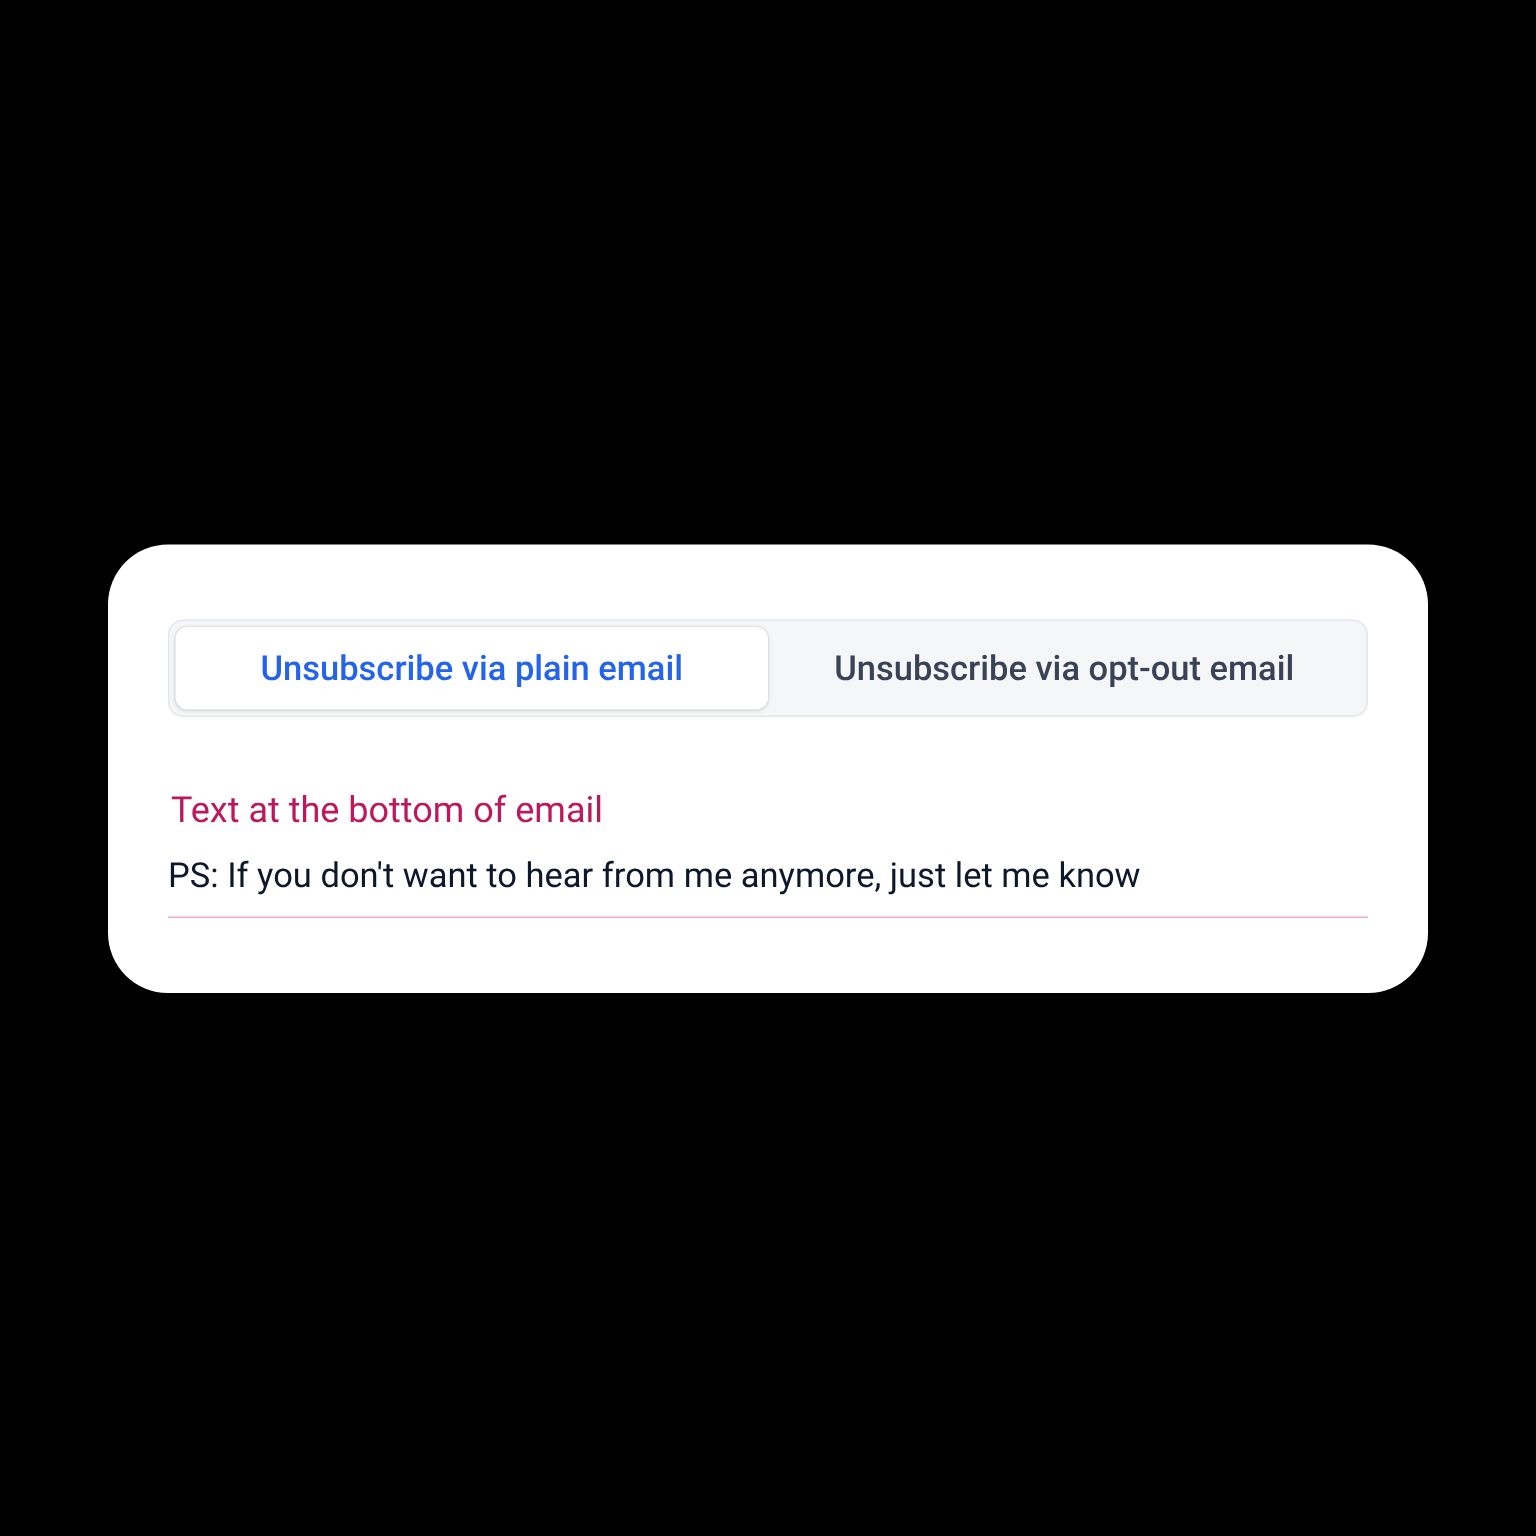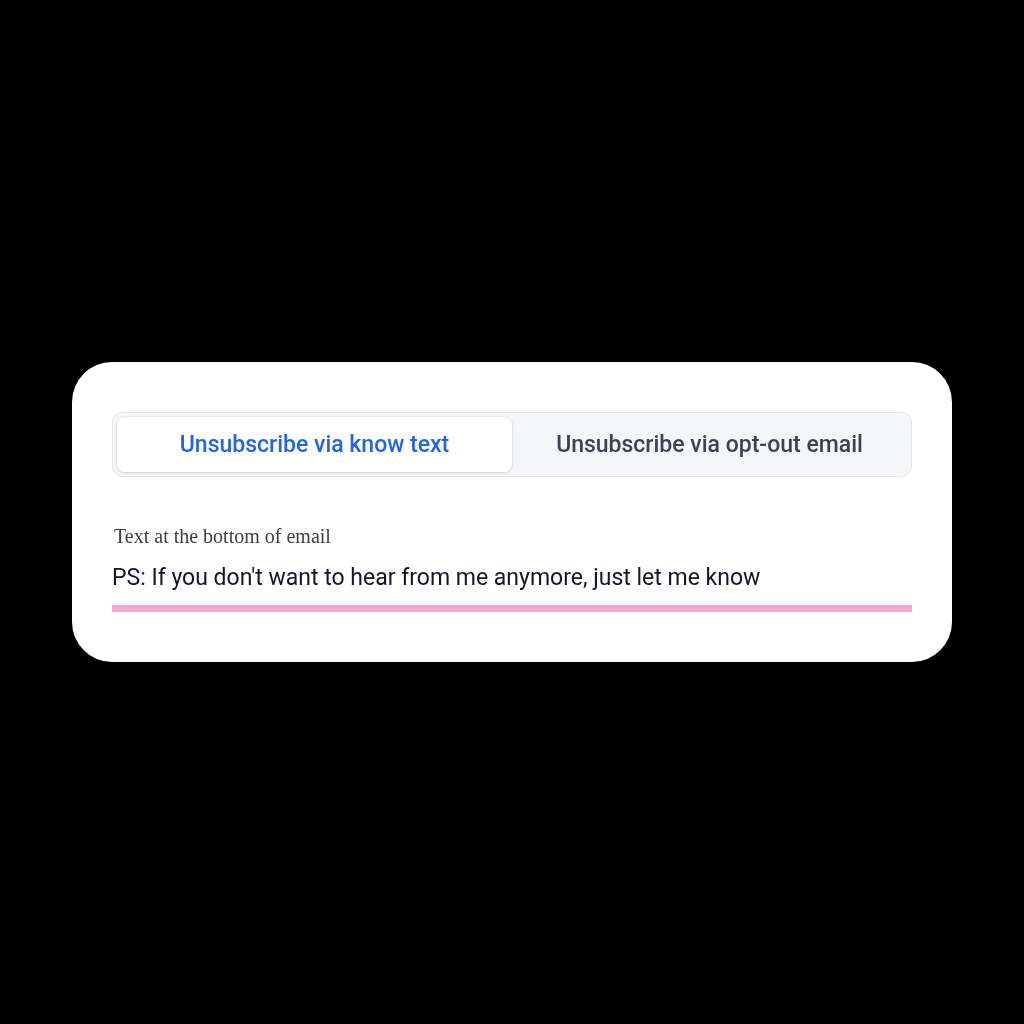--- a/index.html
+++ b/index.html
@@ -41,41 +41,40 @@
       border-radius: 8px;
       color: #3a4256;
       white-space: nowrap;
     }
     .tab.active {
       background: #ffffff;
       color: #2463eb;
       box-shadow: 0 1px 3px rgba(0,0,0,0.12), 0 0 0 1px rgba(0,0,0,0.04);
     }
     .field-label {
-      font-size: 20px;
-      color: #404040;
+      font-size: 24px;
+      color: #be185d;
       margin-bottom: 12px;
       padding-left: 2px;
-      font-family: Liberation Serif, serif;
     }
     .text-input {
       width: 100%;
       border: none;
-      border-bottom: 7px solid #f9a8d4;
+      border-bottom: 1px solid #f9a8d4;
       font-size: 23px;
       color: #0f172a;
       padding: 4px 0 14px 0;
       background: transparent;
       outline: none;
       font-family: inherit;
     }
   </style>
 </head>
 <body>
 
 <div class="card">
   <div class="tabs">
-    <div class="tab active">Unsubscribe via know text</div>
+    <div class="tab active">Unsubscribe via plain email</div>
     <div class="tab">Unsubscribe via opt-out email</div>
   </div>
   <div class="field-label">Text at the bottom of email</div>
   <input type="text" class="text-input" value="PS: If you don't want to hear from me anymore, just let me know" style="">
 </div>
 
 </body></html>

